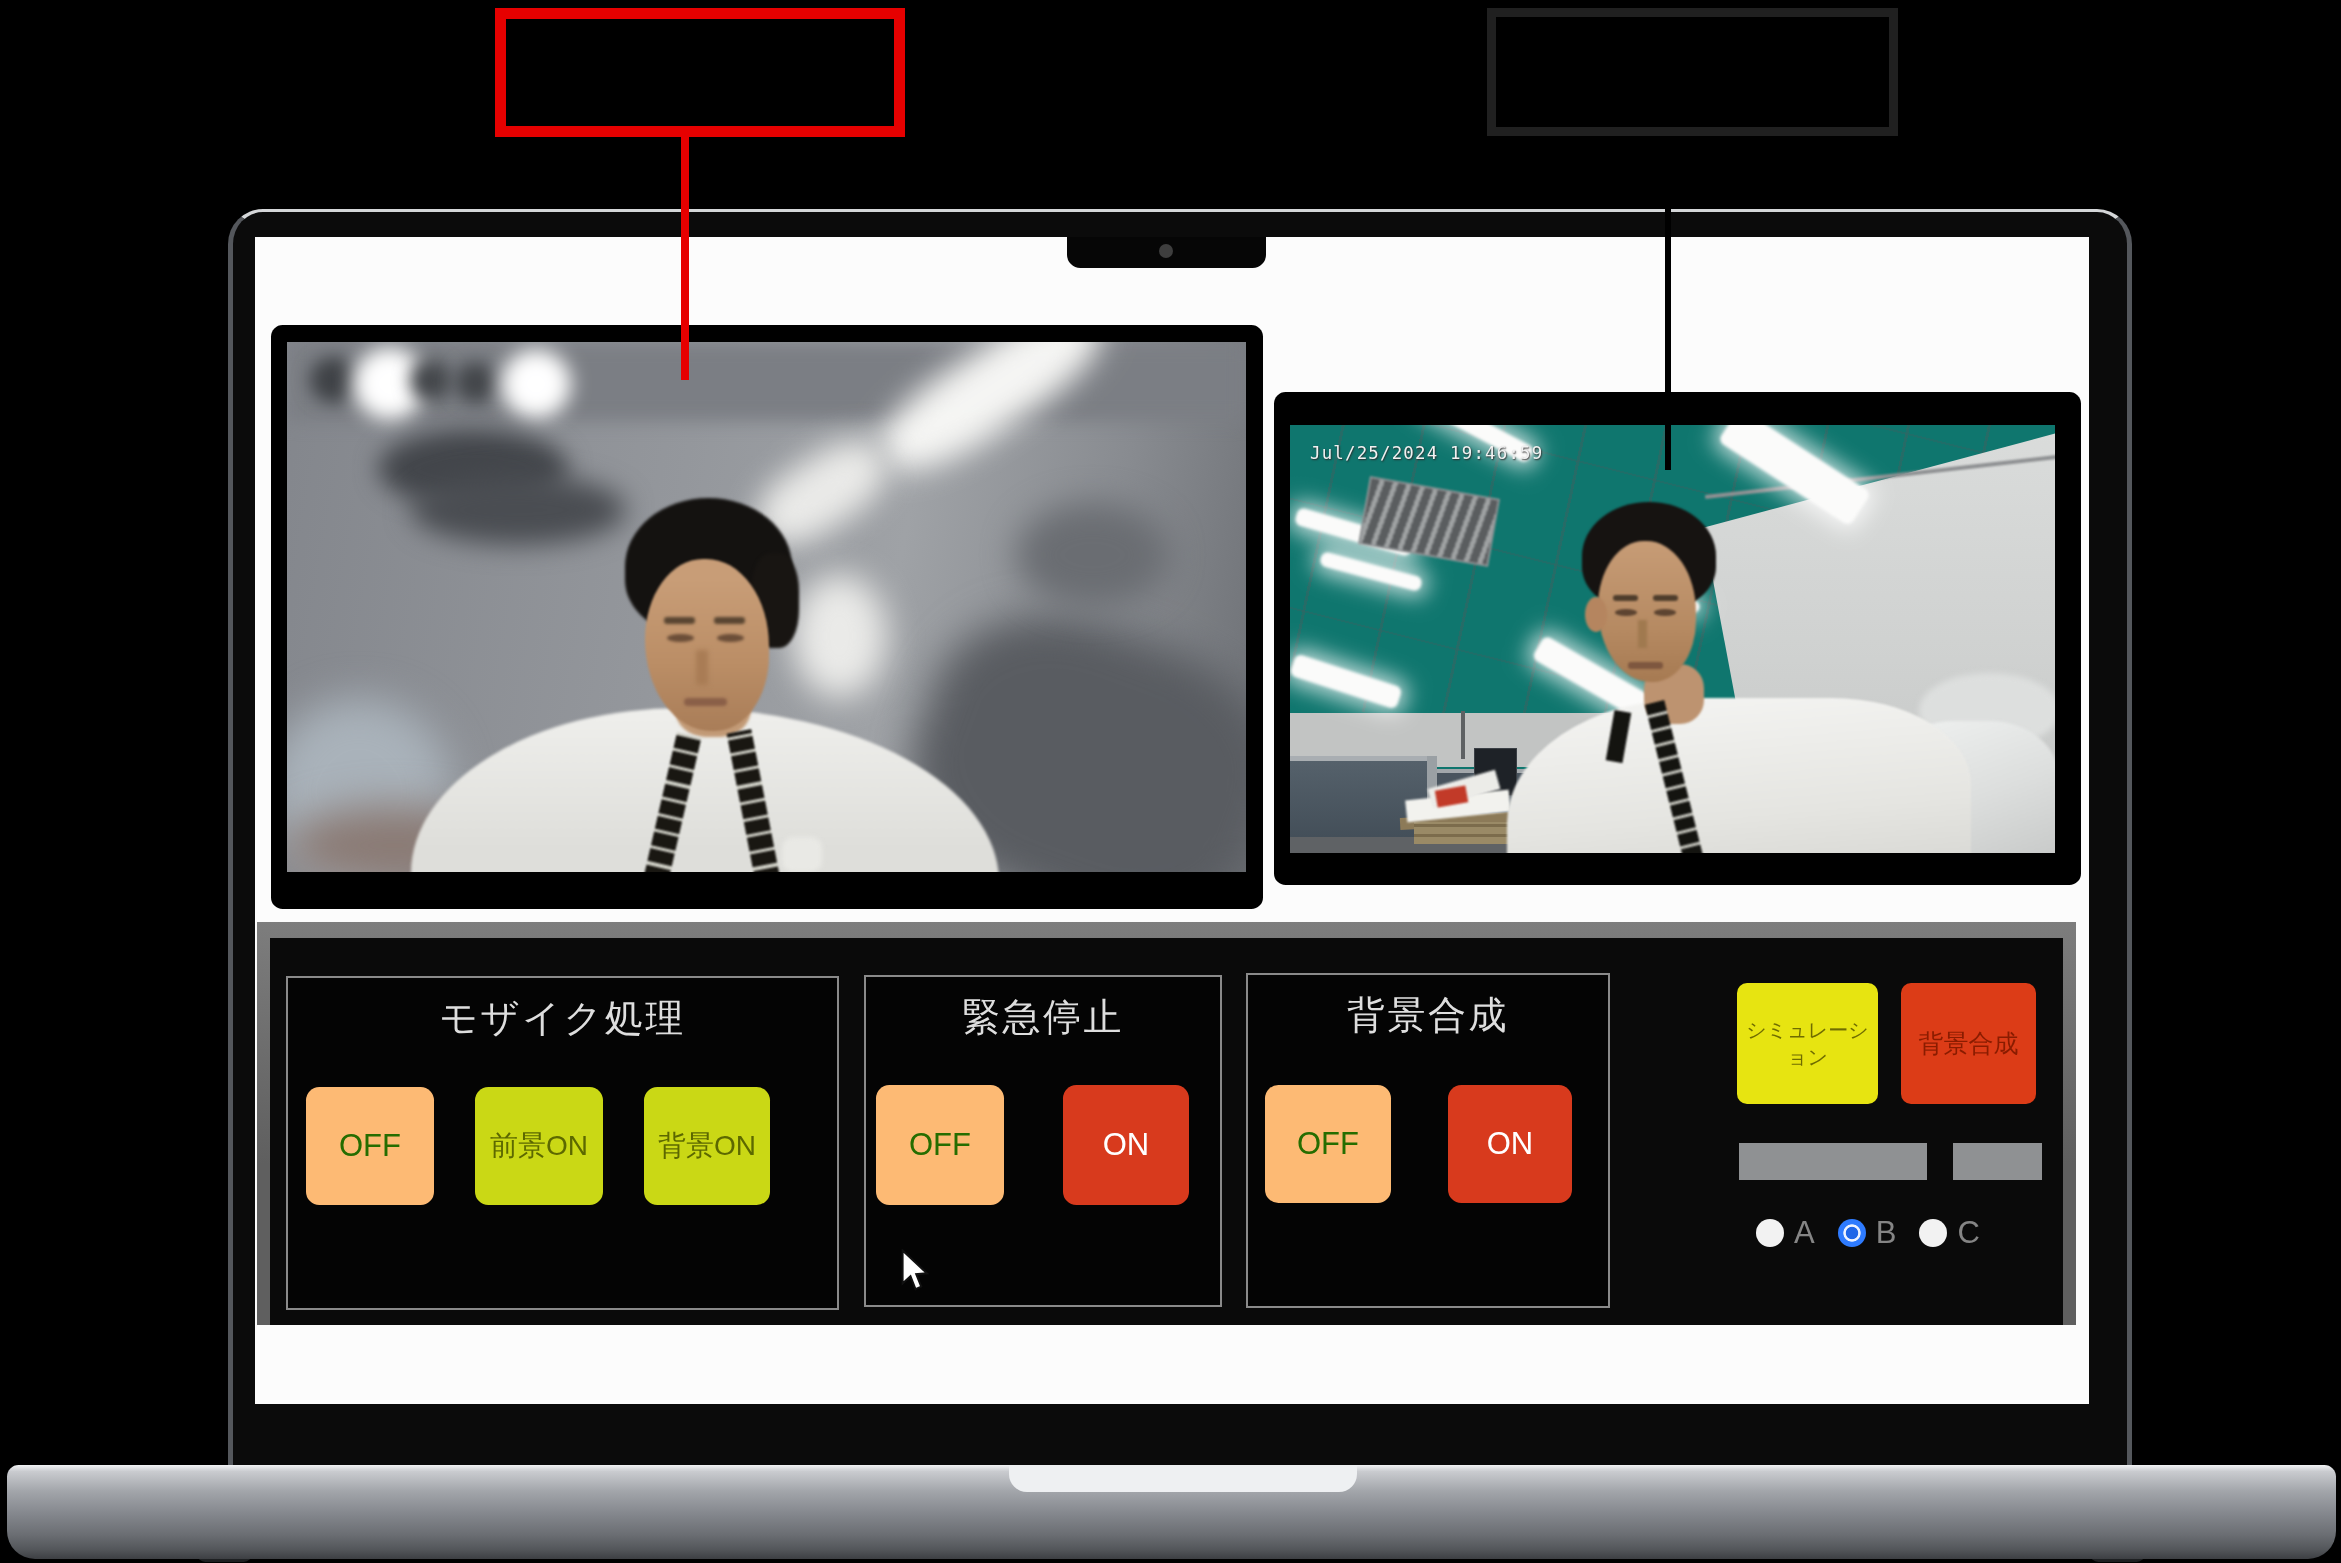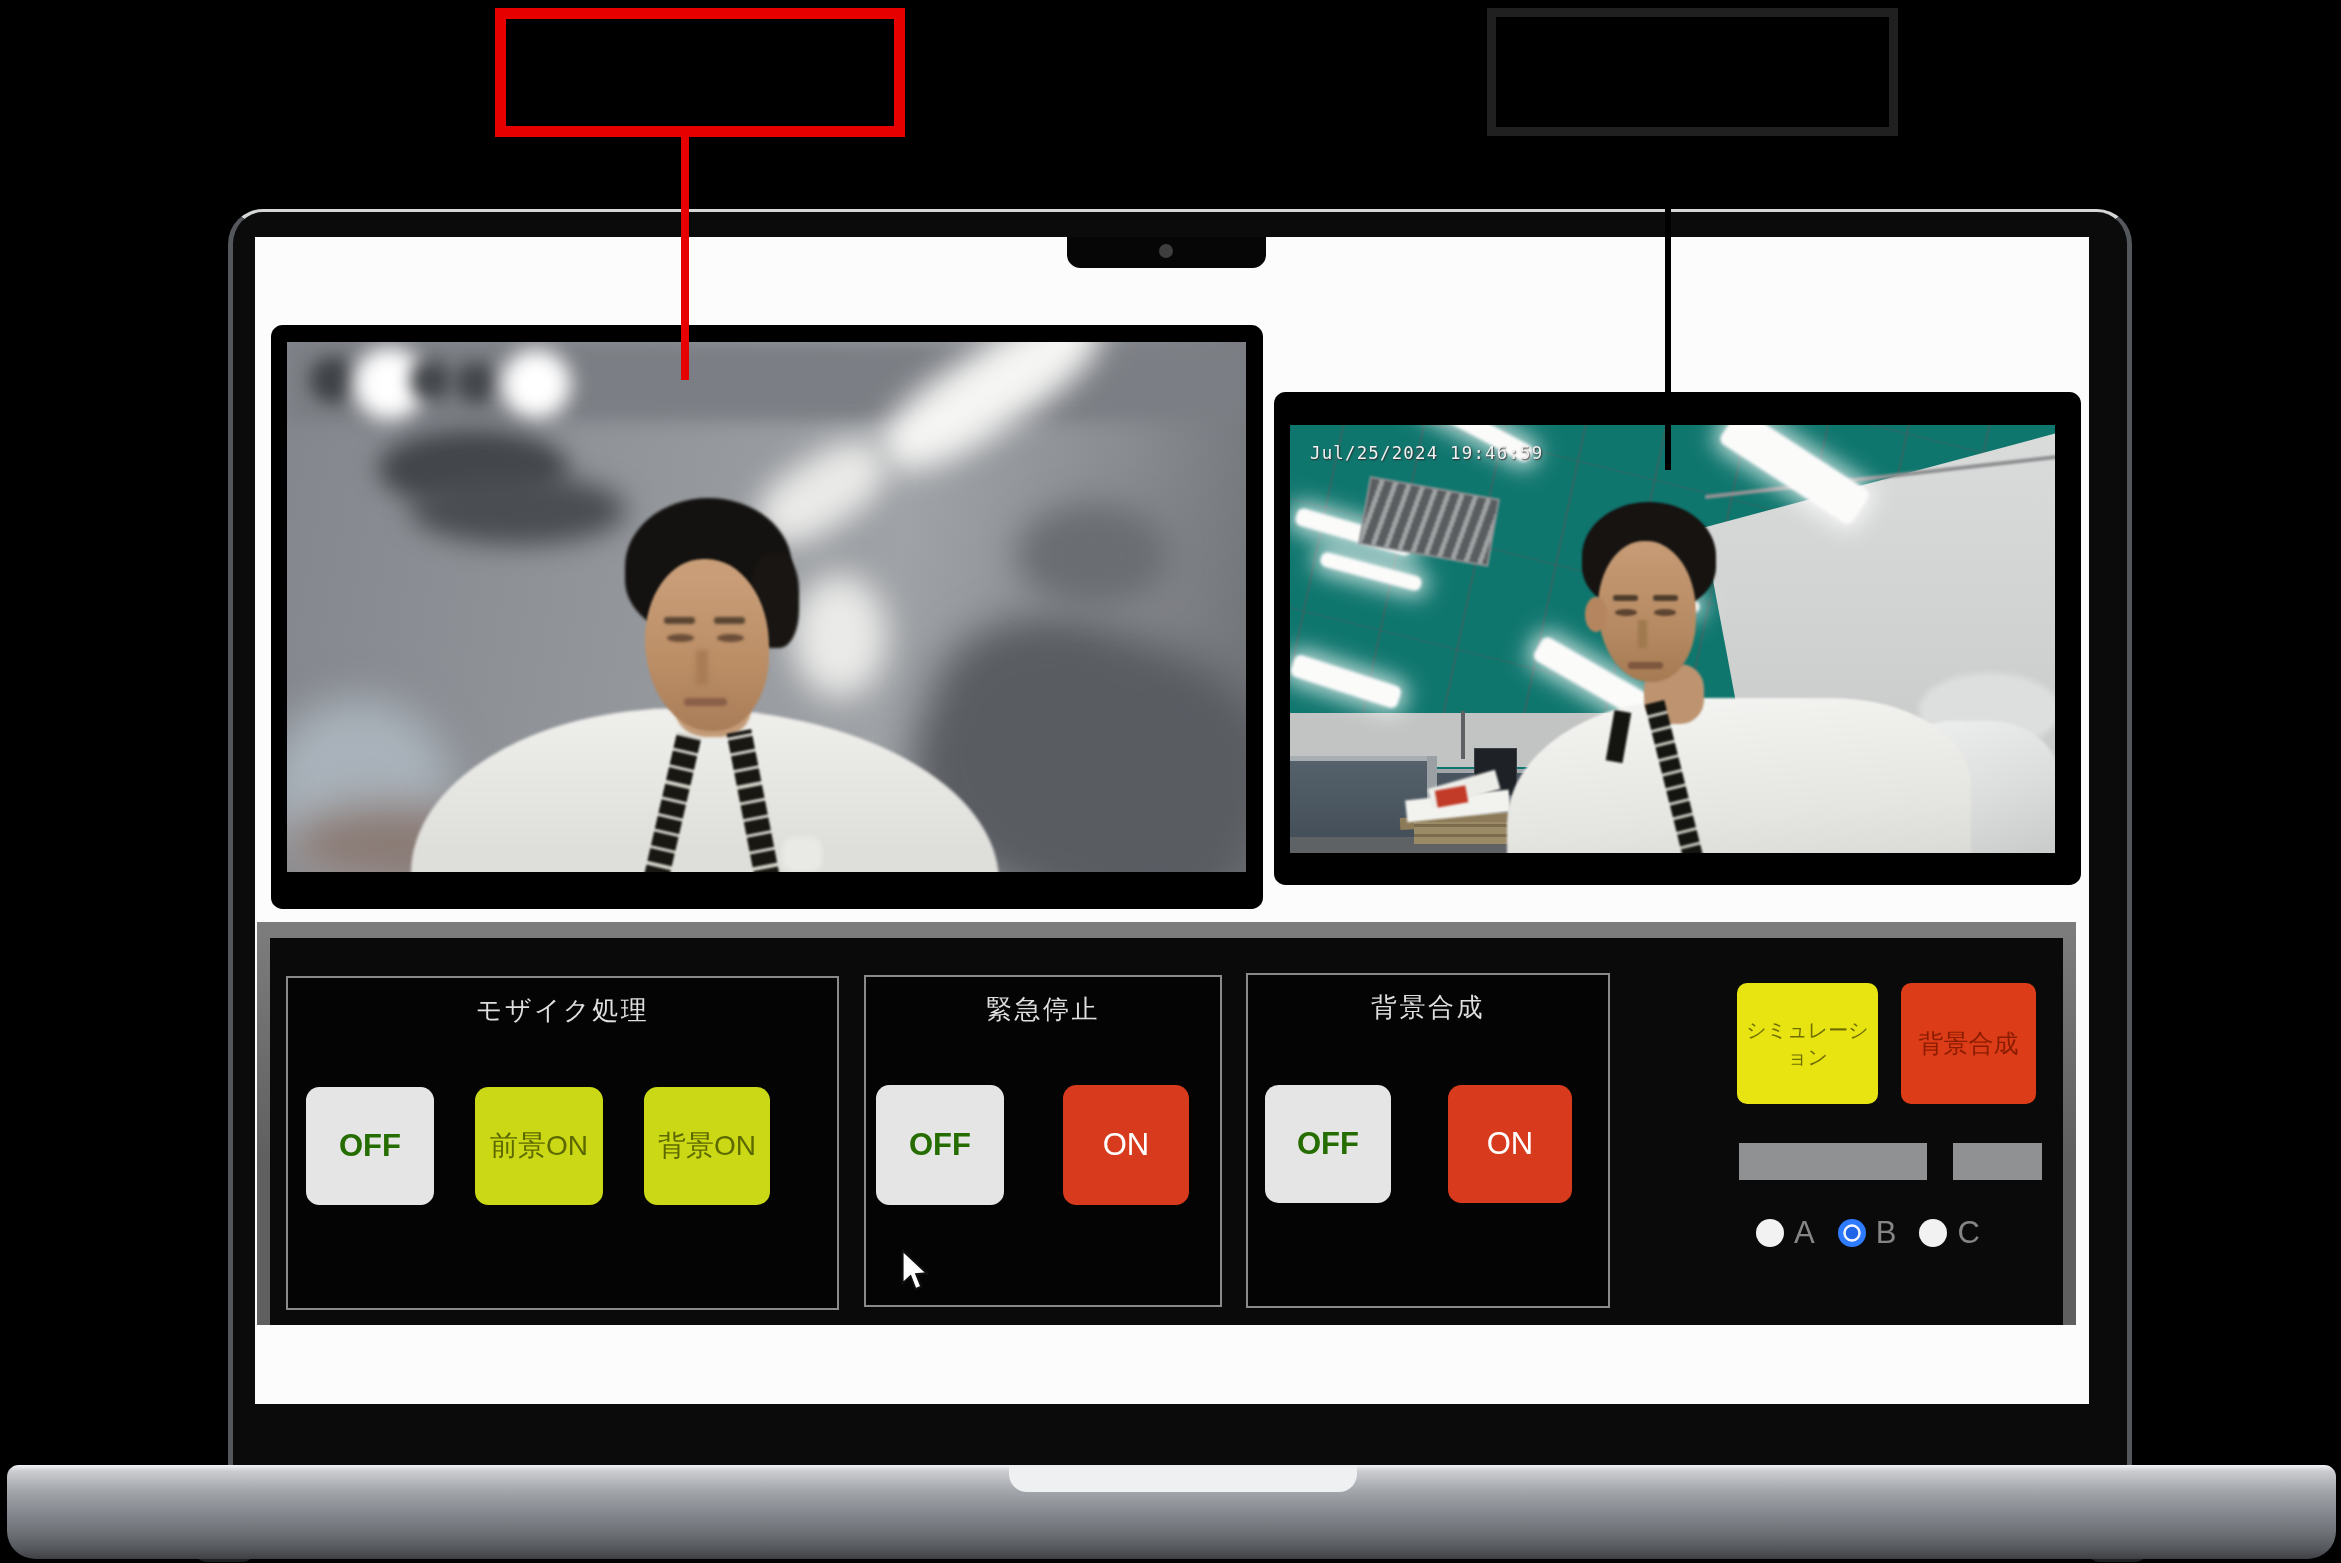--- a/index.html
+++ b/index.html
@@ -123,25 +123,25 @@
          font-size:17.4px;letter-spacing:1.2px;text-shadow:0.8px 0.8px 1.7px #2a2a2a;white-space:nowrap;}
 
   
   .panel-outer{left:257px;top:922px;width:1819px;height:403px;background:linear-gradient(180deg,#7d7d7d,#5f5f5f 60%);z-index:4;}
   .panel-inner{left:270px;top:938px;width:1793px;height:387px;background:#0a0a0a;z-index:5;}
   .section{position:absolute;border:2.5px solid #8a8a8a;background:#040404;z-index:6;}
   .sec1{left:286px;top:976px;width:549px;height:330px;}
   .sec2{left:864px;top:975px;width:354px;height:328px;}
   .sec3{left:1246px;top:973px;width:360px;height:331px;}
   .sec-title{position:absolute;top:15px;left:0;width:100%;text-align:center;color:#dedede;
-             font-size:26px;letter-spacing:2.5px;}
+             font-size:38px;letter-spacing:2.5px;}
   .btn{position:absolute;border:none;border-radius:13.3px;font-size:31px;font-weight:500;
        display:flex;align-items:center;justify-content:center;cursor:pointer;z-index:7;
        font-family:"Liberation Sans","DejaVu Sans",sans-serif;}
-  .btn-green{background:#e5e5e5;color:#256d00;font-weight:bold;}
+  .btn-green{background:#fdba74;color:#256d00;}
   .btn-yg{background:#cad815;color:#5c6800;font-size:28px;}
   .btn-red{background:#d83a1d;color:#ffffff;}
   .b-s1-off{left:306px;top:1087px;width:128px;height:118px;}
   .b-s1-fg{left:475px;top:1087px;width:128px;height:118px;text-align:center;}
   .b-s1-bg{left:644px;top:1087px;width:126px;height:118px;}
   .b-s2-off{left:876px;top:1085px;width:128px;height:120px;}
   .b-s2-on{left:1063px;top:1085px;width:126px;height:120px;}
   .b-s3-off{left:1265px;top:1085px;width:126px;height:118px;}
   .b-s3-on{left:1448px;top:1085px;width:124px;height:118px;}
   .b-sim{left:1737px;top:983px;width:141px;height:121px;background:#e7e411;color:#6f6c00;font-size:20px;border-radius:10px;}

